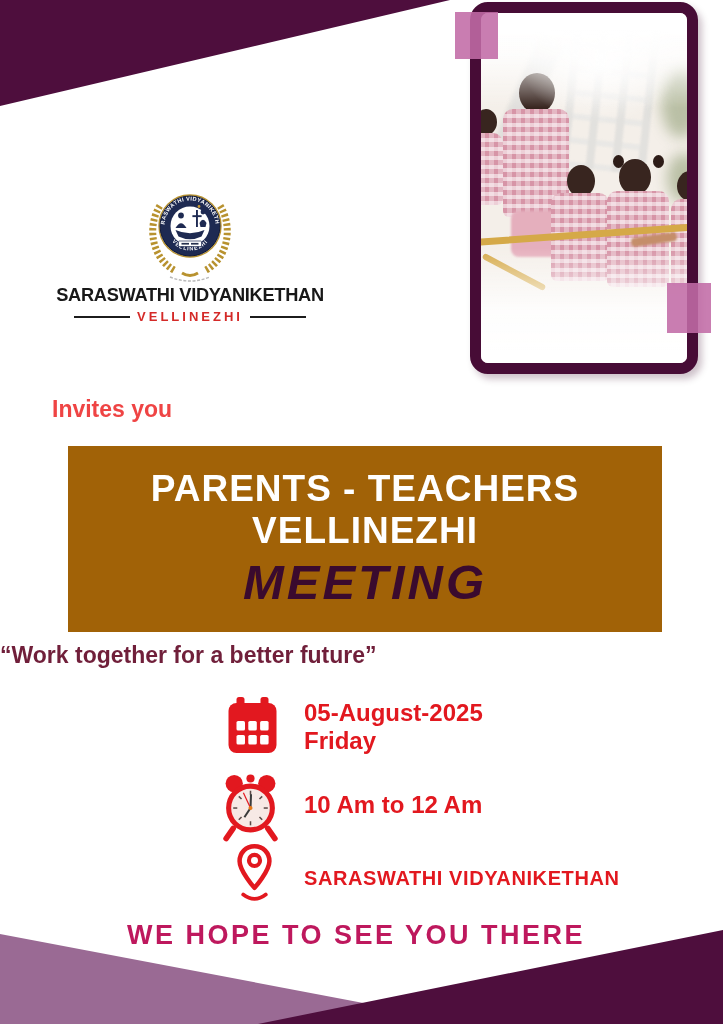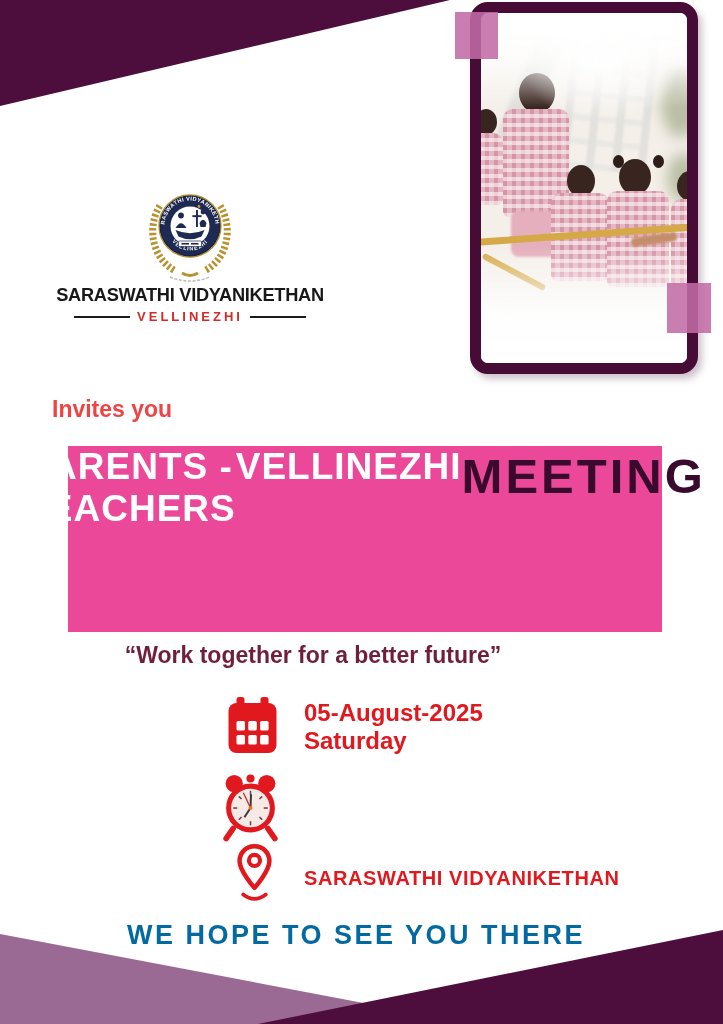--- a/index.html
+++ b/index.html
@@ -49,32 +49,32 @@
   
   .logo-block{position:absolute;left:40px;top:178px;width:300px;z-index:4;text-align:center;}
   .seal{display:block;margin:0 auto;}
   .school-name{margin-top:2px;font-size:19px;font-weight:bold;color:#181818;letter-spacing:-.3px;
              transform:scaleX(.96);white-space:nowrap;}
   .place-row{margin-top:3px;display:flex;align-items:center;justify-content:center;gap:7px;}
   .place-rule{width:56px;height:2px;background:#1c1c1c;}
   .place-text{color:#d42a28;font-size:13px;font-weight:bold;letter-spacing:3px;}
   
   .invites{position:absolute;left:52px;top:396px;font-size:23px;font-weight:bold;color:#ef4444;z-index:4;}
-  .banner{position:absolute;left:68px;top:446px;width:594px;height:186px;background:#ec4899;z-index:4;
-          display:flex;flex-direction:row;justify-content:center;text-align:center;}
+  .banner{position:absolute;left:68px;top:446px;width:594px;height:186px;background:#a16207;z-index:4;
+          display:flex;flex-direction:column;justify-content:center;text-align:center;}
   .banner-l1,.banner-l2{color:#ffffff;font-size:37px;font-weight:bold;letter-spacing:1px;line-height:42px;}
-  .banner-l3{color:#3a0a2e;font-size:49px;font-weight:bold;letter-spacing:3px;line-height:56px;margin-top:2px;}
-  .quote{position:absolute;left:0;top:642px;width:626px;text-align:center;font-size:23px;font-weight:bold;
+  .banner-l3{color:#3a0a2e;font-size:49px;font-weight:bold;letter-spacing:3px;line-height:56px;margin-top:2px;font-style:italic;}
+  .quote{position:absolute;left:0;top:642px;width:626px;font-size:23px;font-weight:bold;
           color:#701f3a;z-index:4;}
   
   .detail-icon{position:absolute;z-index:4;}
   .d-text{position:absolute;z-index:4;color:#e2181f;font-weight:bold;font-size:24px;line-height:28px;}
   .venue-text{font-size:20px;letter-spacing:.6px;}
   .footer{position:absolute;left:0;top:920px;width:712px;text-align:center;font-size:27px;font-weight:bold;
-          letter-spacing:2.5px;color:#0369a1;z-index:4;}
+          letter-spacing:2.5px;color:#be185d;z-index:4;}
 </style>
 </head>
 <body>
 
 <div class="poster">
 
   <div class="corner-tl"></div>
   <div class="bottom-mauve"></div>
   <div class="bottom-plum"></div>
 
@@ -166,21 +166,21 @@
     <rect x="0" y="6" width="48" height="50" rx="8" fill="#e2181f"></rect>
     <rect x="8" y="24" width="8.5" height="9.5" rx="1.6" fill="#ffffff"></rect>
     <rect x="19.8" y="24" width="8.5" height="9.5" rx="1.6" fill="#ffffff"></rect>
     <rect x="31.6" y="24" width="8.5" height="9.5" rx="1.6" fill="#ffffff"></rect>
     <rect x="8" y="38" width="8.5" height="9.5" rx="1.6" fill="#ffffff"></rect>
     <rect x="19.8" y="38" width="8.5" height="9.5" rx="1.6" fill="#ffffff"></rect>
     <rect x="31.6" y="38" width="8.5" height="9.5" rx="1.6" fill="#ffffff"></rect>
   </svg>
   <div class="d-text" style="left:304px;top:699px;">
     <div>05-August-2025</div>
-    <div>Saturday</div>
+    <div>Friday</div>
   </div>
 
   <svg class="detail-icon" style="left:221px;top:770px;" width="59" height="72" viewBox="0 0 58 70">
     <circle cx="13" cy="13" r="8.5" fill="#e2181f"></circle>
     <circle cx="45" cy="13" r="8.5" fill="#e2181f"></circle>
     <circle cx="29" cy="8" r="4" fill="#e2181f"></circle>
     <line x1="12" y1="57" x2="5" y2="67" stroke="#e2181f" stroke-width="5.5" stroke-linecap="round"></line>
     <line x1="46" y1="57" x2="53" y2="67" stroke="#e2181f" stroke-width="5.5" stroke-linecap="round"></line>
     <circle cx="29" cy="37" r="21.5" fill="#f7e9e5" stroke="#e2181f" stroke-width="5"></circle>
     <g stroke="#5a4a47" stroke-width="1.5">
@@ -191,20 +191,21 @@
       <line x1="17.5" y1="25.5" x2="20.2" y2="28.2"></line>
         <line x1="37.8" y1="45.8" x2="40.5" y2="48.5"></line>
       <line x1="40.5" y1="25.5" x2="37.8" y2="28.2"></line>
         <line x1="20.2" y1="45.8" x2="17.5" y2="48.5"></line>
     </g>
     <line x1="29" y1="37" x2="29.5" y2="23.5" stroke="#3a3a3a" stroke-width="2"></line>
     <line x1="29" y1="37" x2="23" y2="46" stroke="#3a3a3a" stroke-width="2"></line>
     <line x1="29" y1="37" x2="22" y2="22" stroke="#e2181f" stroke-width="1.2"></line>
     <circle cx="29" cy="37" r="2" fill="#e67817"></circle>
   </svg>
+  <div class="d-text" style="left:304px;top:791px;">10 Am to 12 Am</div>
 
   <svg class="detail-icon" style="left:236px;top:843px;" width="37" height="62" viewBox="0 0 36 60">
     <path d="M 18 3 C 9.5 3 3.5 9.5 3.5 17.5 C 3.5 27 18 43.5 18 43.5 C 18 43.5 32.5 27 32.5 17.5 C 32.5 9.5 26.5 3 18 3 Z" fill="#ffffff" stroke="#e2181f" stroke-width="4.4" stroke-linejoin="round"></path>
     <circle cx="18" cy="16.8" r="5.4" fill="none" stroke="#e2181f" stroke-width="4"></circle>
     <path d="M 7 50 q 11 8.5 22 0" fill="none" stroke="#e2181f" stroke-width="3.6" stroke-linecap="round"></path>
   </svg>
   <div class="d-text venue-text" style="left:304px;top:864px;">SARASWATHI VIDYANIKETHAN</div>
 
   <div class="footer">WE HOPE TO SEE YOU THERE</div>
 

